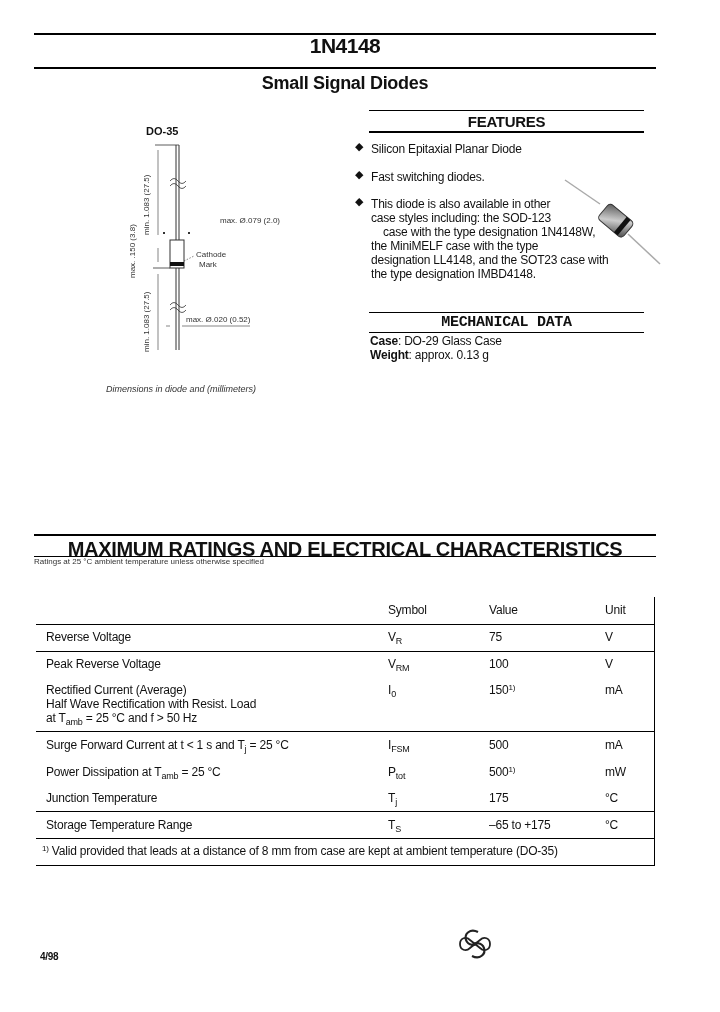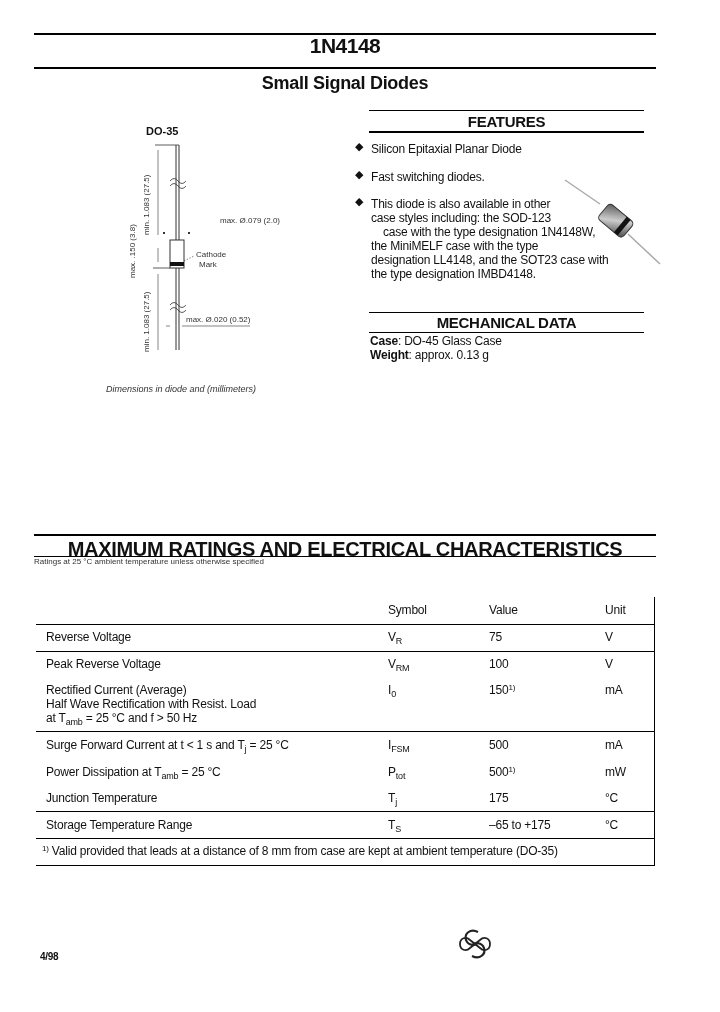--- a/index.html
+++ b/index.html
@@ -110,24 +110,24 @@
       <stop offset="1" stop-color="#444"></stop>
     </linearGradient>
   </defs>
   <g transform="rotate(40 55 48)">
     <rect x="40" y="38" width="32" height="20" rx="4" fill="url(#g1)" stroke="#333" stroke-width="1"></rect>
     <rect x="62" y="38" width="5" height="20" fill="#111"></rect>
   </g>
 </svg>
 
 <div class="rule" style="left:369px; top:312px; width:275px; height:1px;"></div>
-<div class="abs sec-head" style="left:369px; width:275px; top:314px;">MECHANICAL DATA</div>
+<div class="abs sec-head" style="left:369px; width:275px; top:314px;font-family:Liberation Mono, monospace;">MECHANICAL DATA</div>
 <div class="rule" style="left:369px; top:332px; width:275px; height:1px;"></div>
 <div class="abs small" style="left:370px; top:334px;">
-  <b>Case</b><span>: DO-45 Glass Case</span>
+  <b>Case</b><span>: DO-29 Glass Case</span>
 </div>
 <div class="abs small" style="left:370px; top:348px;">
   <b>Weight</b><span>: approx. 0.13 g</span>
 </div>
 
 <div class="rule" style="left:34px; top:534px; width:622px; height:2px;"></div>
 <div class="abs sec-head" style="left:34px; width:622px; top:538px; font-size:20px;">MAXIMUM RATINGS AND ELECTRICAL CHARACTERISTICS</div>
 <div class="rule" style="left:34px; top:556px; width:622px; height:1px;"></div>
 <div class="abs" style="left:34px; top:557px; font-size:8px; color:#333;">Ratings at 25 °C ambient temperature unless otherwise specified</div>
 

